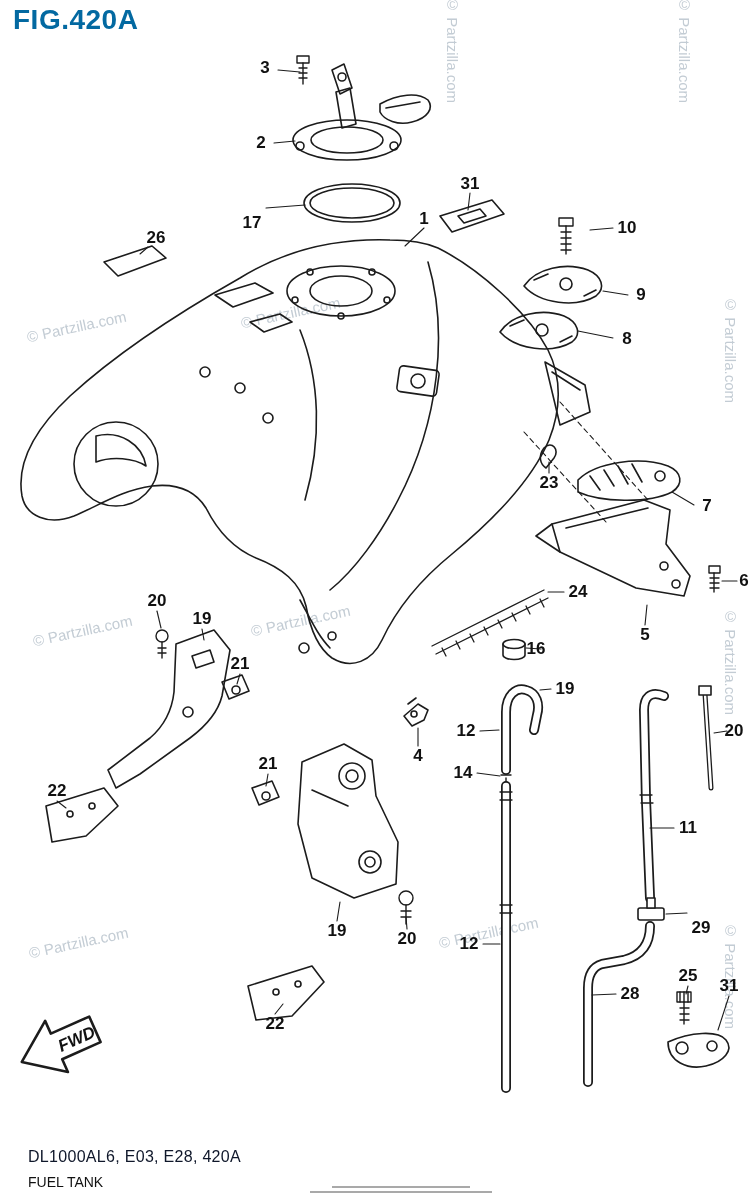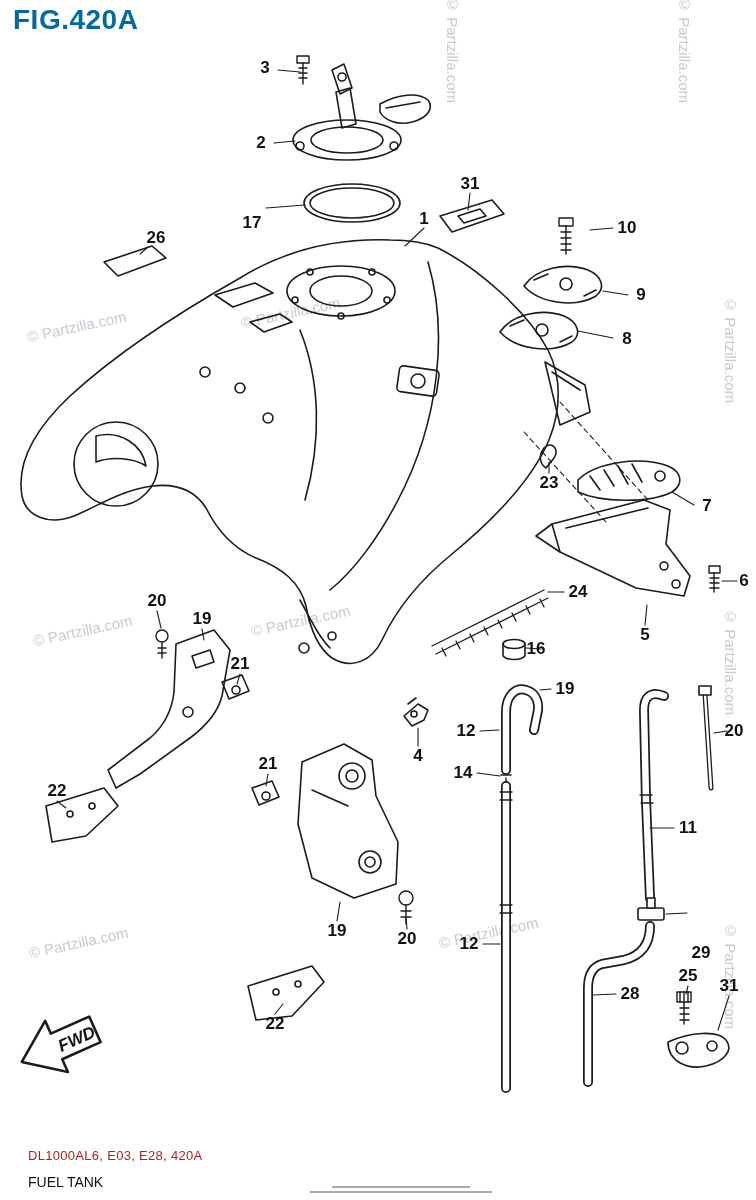--- a/index.html
+++ b/index.html
@@ -4,21 +4,21 @@
 <style>
   :root { --wm:#c3ccd4; }
   * { margin:0; padding:0; box-sizing:border-box; }
   body { background:#888; font-family:"Liberation Sans", sans-serif; }
   #page { position:relative; width:756px; height:1200px; background:#ffffff; overflow:hidden; margin:0 auto; }
   #art { position:absolute; left:0; top:0; }
   .title { position:absolute; left:13px; top:4px; font-size:28px; font-weight:800; letter-spacing:0.5px; color:#0369a1; }
   .plabel { position:absolute; transform:translate(-50%,-50%); font-size:17px; font-weight:700; color:#111; white-space:nowrap; }
   .wm { position:absolute; font-size:15px; color:var(--wm); white-space:nowrap; transform:rotate(-12deg); user-select:none; }
   .wm-v { position:absolute; font-size:15px; color:var(--wm); white-space:nowrap; writing-mode:vertical-rl; user-select:none; }
-  .footer-model { position:absolute; left:28px; top:1148px; font-size:13px; color:#b91c1c; letter-spacing:0.3px; }
+  .footer-model { position:absolute; left:28px; top:1148px; font-size:16px; color:#0f172a; letter-spacing:0.3px; }
   .footer-name { position:absolute; left:28px; top:1174px; font-size:14px; color:#111; }
   .micro { position:absolute; background:#a9a9a9; height:2px; }
 </style>
 </head>
 <body>
 
 <div id="page">
 
   <span class="wm-v" style="left:444px; top:-4px;">© Partzilla.com</span>
   <span class="wm-v" style="left:676px; top:-4px;">© Partzilla.com</span>
@@ -286,21 +286,21 @@
   <div class="plabel" style="left:202px;top:619px">19</div>
   <div class="plabel" style="left:240px;top:664px">21</div>
   <div class="plabel" style="left:57px;top:791px">22</div>
   <div class="plabel" style="left:268px;top:764px">21</div>
   <div class="plabel" style="left:418px;top:756px">4</div>
   <div class="plabel" style="left:734px;top:731px">20</div>
   <div class="plabel" style="left:688px;top:828px">11</div>
   <div class="plabel" style="left:469px;top:944px">12</div>
   <div class="plabel" style="left:337px;top:931px">19</div>
   <div class="plabel" style="left:407px;top:939px">20</div>
-  <div class="plabel" style="left:701px;top:953px">29</div>
+  <div class="plabel" style="left:701px;top:928px">29</div>
   <div class="plabel" style="left:630px;top:994px">28</div>
   <div class="plabel" style="left:688px;top:976px">25</div>
   <div class="plabel" style="left:729px;top:986px">31</div>
   <div class="plabel" style="left:275px;top:1024px">22</div>
 
   <div class="footer-model">DL1000AL6, E03, E28, 420A</div>
   <div class="footer-name">FUEL TANK</div>
   <div class="micro" style="left:332px; top:1186px; width:138px;"></div>
   <div class="micro" style="left:310px; top:1191px; width:182px;"></div>
 

